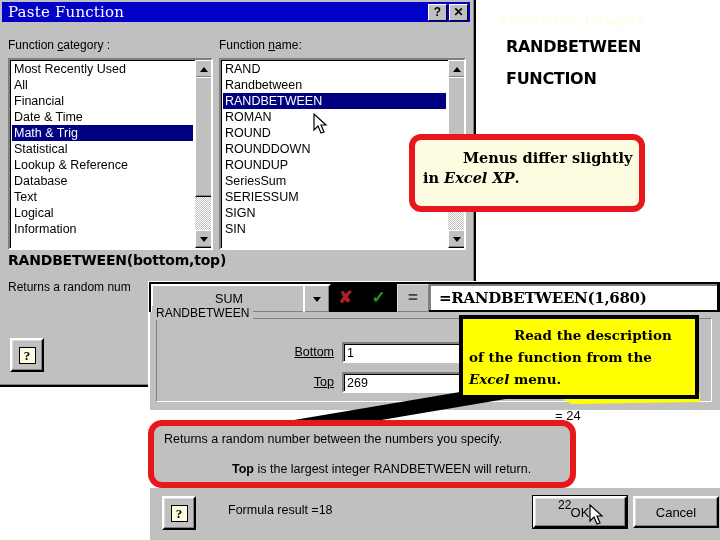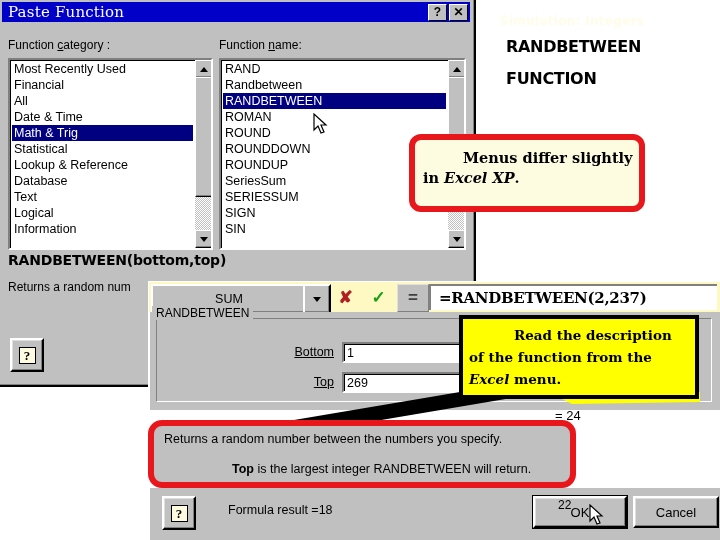--- a/index.html
+++ b/index.html
@@ -147,21 +147,21 @@
     font-family: "DejaVu Serif", serif; font-weight: bold;
     font-size: 14.5px; color: #000; line-height: 20px;
     padding: 8px 6px 0 8px;
   }
   #callout-menus .txt .ind { display: inline-block; width: 40px; }
   #callout-menus em { font-style: italic; }
 
   
   #fbar {
     position: absolute; left: 148px; top: 281px; width: 572px; height: 31px;
-    background: #fef9c3;
+    background: #000000;
     border-top: 1px solid #ffffff; border-left: 1px solid #ffffff; text-align: right;
   }
   #namebox {
     position: absolute; left: 2px; top: 2px; width: 152px; height: 26px;
     background: #c0c0c0;
     border-top: 2px solid #ffffff; border-left: 2px solid #ffffff;
     border-right: 2px solid #000000; border-bottom: 2px solid #000000;
     box-shadow: inset -1px -1px 0 #808080;
     display: flex; align-items: center; justify-content: center;
     font-size: 12.5px; color: #000;
@@ -317,22 +317,22 @@
     <div class="pf-label" style="left:8px; top:38px;">
       <span>Function </span><u>c</u><span>ategory :</span>
     </div>
     <div class="pf-label" style="left:219px; top:38px;">
       <span>Function </span><u>n</u><span>ame:</span>
     </div>
 
     <div class="listbox" style="left:8px; top:58px; width:201px; height:188px;">
       <div class="lb-items" id="cat-items">
           <div class="lb-item">Most Recently Used</div>
+          <div class="lb-item">All</div>
           <div class="lb-item">Financial</div>
-          <div class="lb-item">All</div>
           <div class="lb-item">Date &amp; Time</div>
           <div class="lb-item sel">Math &amp; Trig</div>
           <div class="lb-item">Statistical</div>
           <div class="lb-item">Lookup &amp; Reference</div>
           <div class="lb-item">Database</div>
           <div class="lb-item">Text</div>
           <div class="lb-item">Logical</div>
           <div class="lb-item">Information</div>
         </div>
       <div class="scrollbar">
@@ -393,21 +393,21 @@
   </div>
 
   <div id="fbar">
     <div id="namebox">SUM</div>
     <div id="namebox-drop">
       <div class="tri tri-down"></div>
     </div>
     <div class="fb-icon" id="fb-cancel">✘</div>
     <div class="fb-icon" id="fb-enter">✓</div>
     <div class="fb-icon" id="fb-equals">=</div>
-    <div id="fb-formula">=RANDBETWEEN(2,237)</div>
+    <div id="fb-formula">=RANDBETWEEN(1,680)</div>
   </div>
 
   <div id="argpanel">
     <div id="grp"></div>
 
     <div class="arg-row" style="top:30px;">
       <div class="arg-label">Bottom</div>
       <div class="arg-input">1</div>
     </div>
     <div class="arg-row" style="top:60px;">

